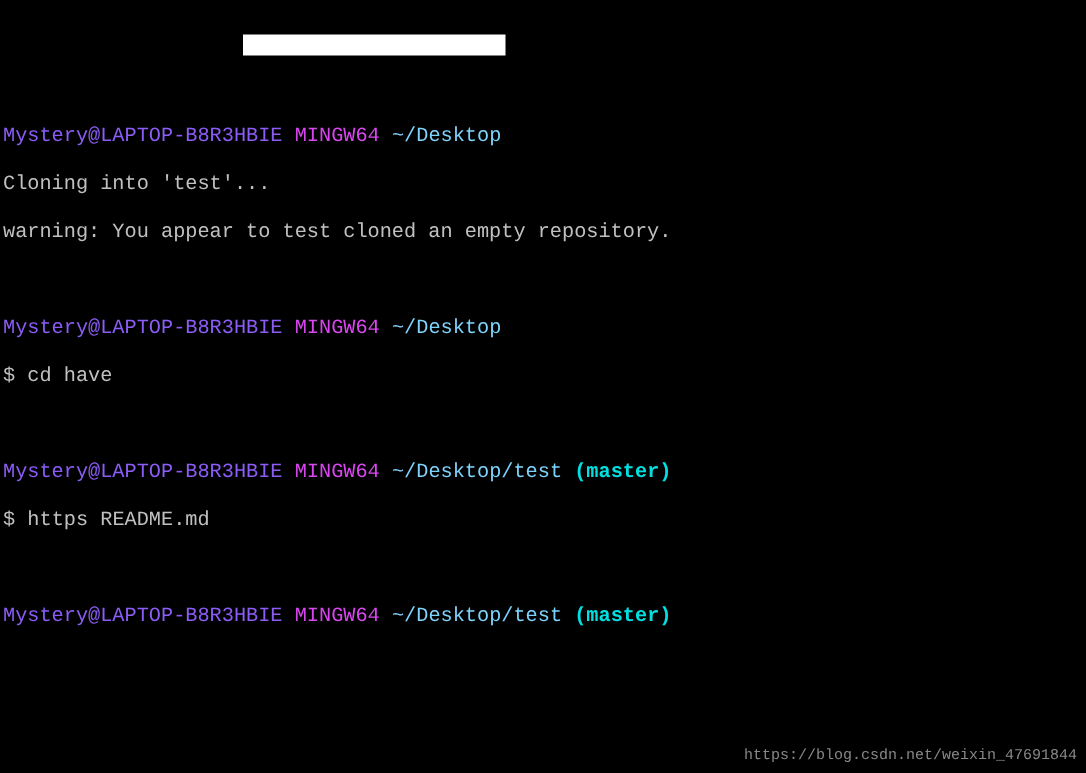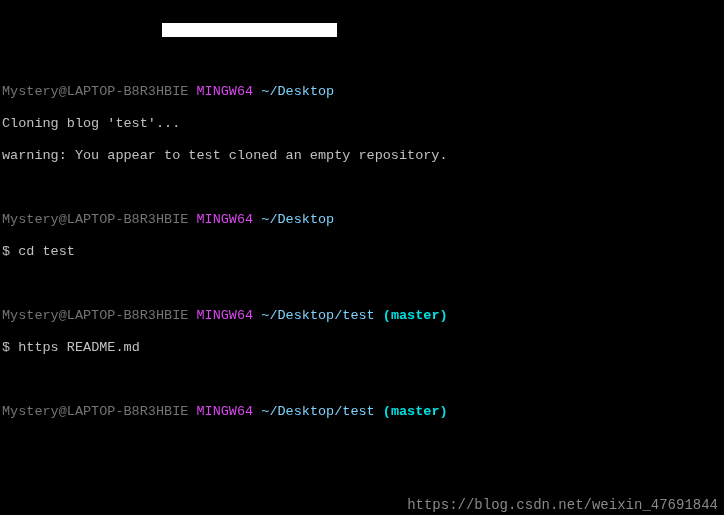--- a/index.html
+++ b/index.html
@@ -10,54 +10,54 @@
       line-height: 16px;
       margin: 0;
       padding: 4px 0 0 2px;
       width: 724px;
       height: 515px;
       box-sizing: border-box;
       overflow: hidden;
       white-space: pre;
       position: relative;
     }
-    .g { color: #737373; margin-top: 29px; }
+    .g { color: #8b5cf6; margin-top: 29px; }
     .m { color: #d946ef; }
     .y { color: #7dd3fc; }
     .c { color: #00e0e0; font-weight: bold; }
     .w { color: #c0c0c0; }
     .wm {
       position: absolute;
       bottom: 2px;
       right: 6px;
       color: #888;
-      font-size: 14px;
+      font-size: 10px;
     }
     .rbox {
       position: absolute;
       top: 23px;
       left: 162px;
       width: 175px;
       height: 14px;
       background: #fff;
     }
     .line { display: block; }
   </style>
 </head>
 <body>
 
 
 
 <div>
 <span class="line"><span class="g">Mystery@LAPTOP-B8R3HBIE</span> <span class="m">MINGW64</span> <span class="y">~/Desktop</span></span>
-<span class="line w">Cloning blog 'test'...</span>
+<span class="line w">Cloning into 'test'...</span>
 <span class="line w">warning: You appear to test cloned an empty repository.</span>
 <span class="line"> </span>
 <span class="line"><span class="g">Mystery@LAPTOP-B8R3HBIE</span> <span class="m">MINGW64</span> <span class="y">~/Desktop</span></span>
-<span class="line"><span class="w">$</span> <span class="w">cd test</span></span>
+<span class="line"><span class="w">$</span> <span class="w">cd have</span></span>
 <span class="line"> </span>
 <span class="line"><span class="g">Mystery@LAPTOP-B8R3HBIE</span> <span class="m">MINGW64</span> <span class="y">~/Desktop/test</span> <span class="c">(master)</span></span>
 <span class="line"><span class="w">$</span> <span class="w">https README.md</span></span>
 <span class="line"> </span>
 <span class="line"><span class="g">Mystery@LAPTOP-B8R3HBIE</span> <span class="m">MINGW64</span> <span class="y">~/Desktop/test</span> <span class="c">(master)</span></span>
 <span class="line"> </span>
 
 
 
 

